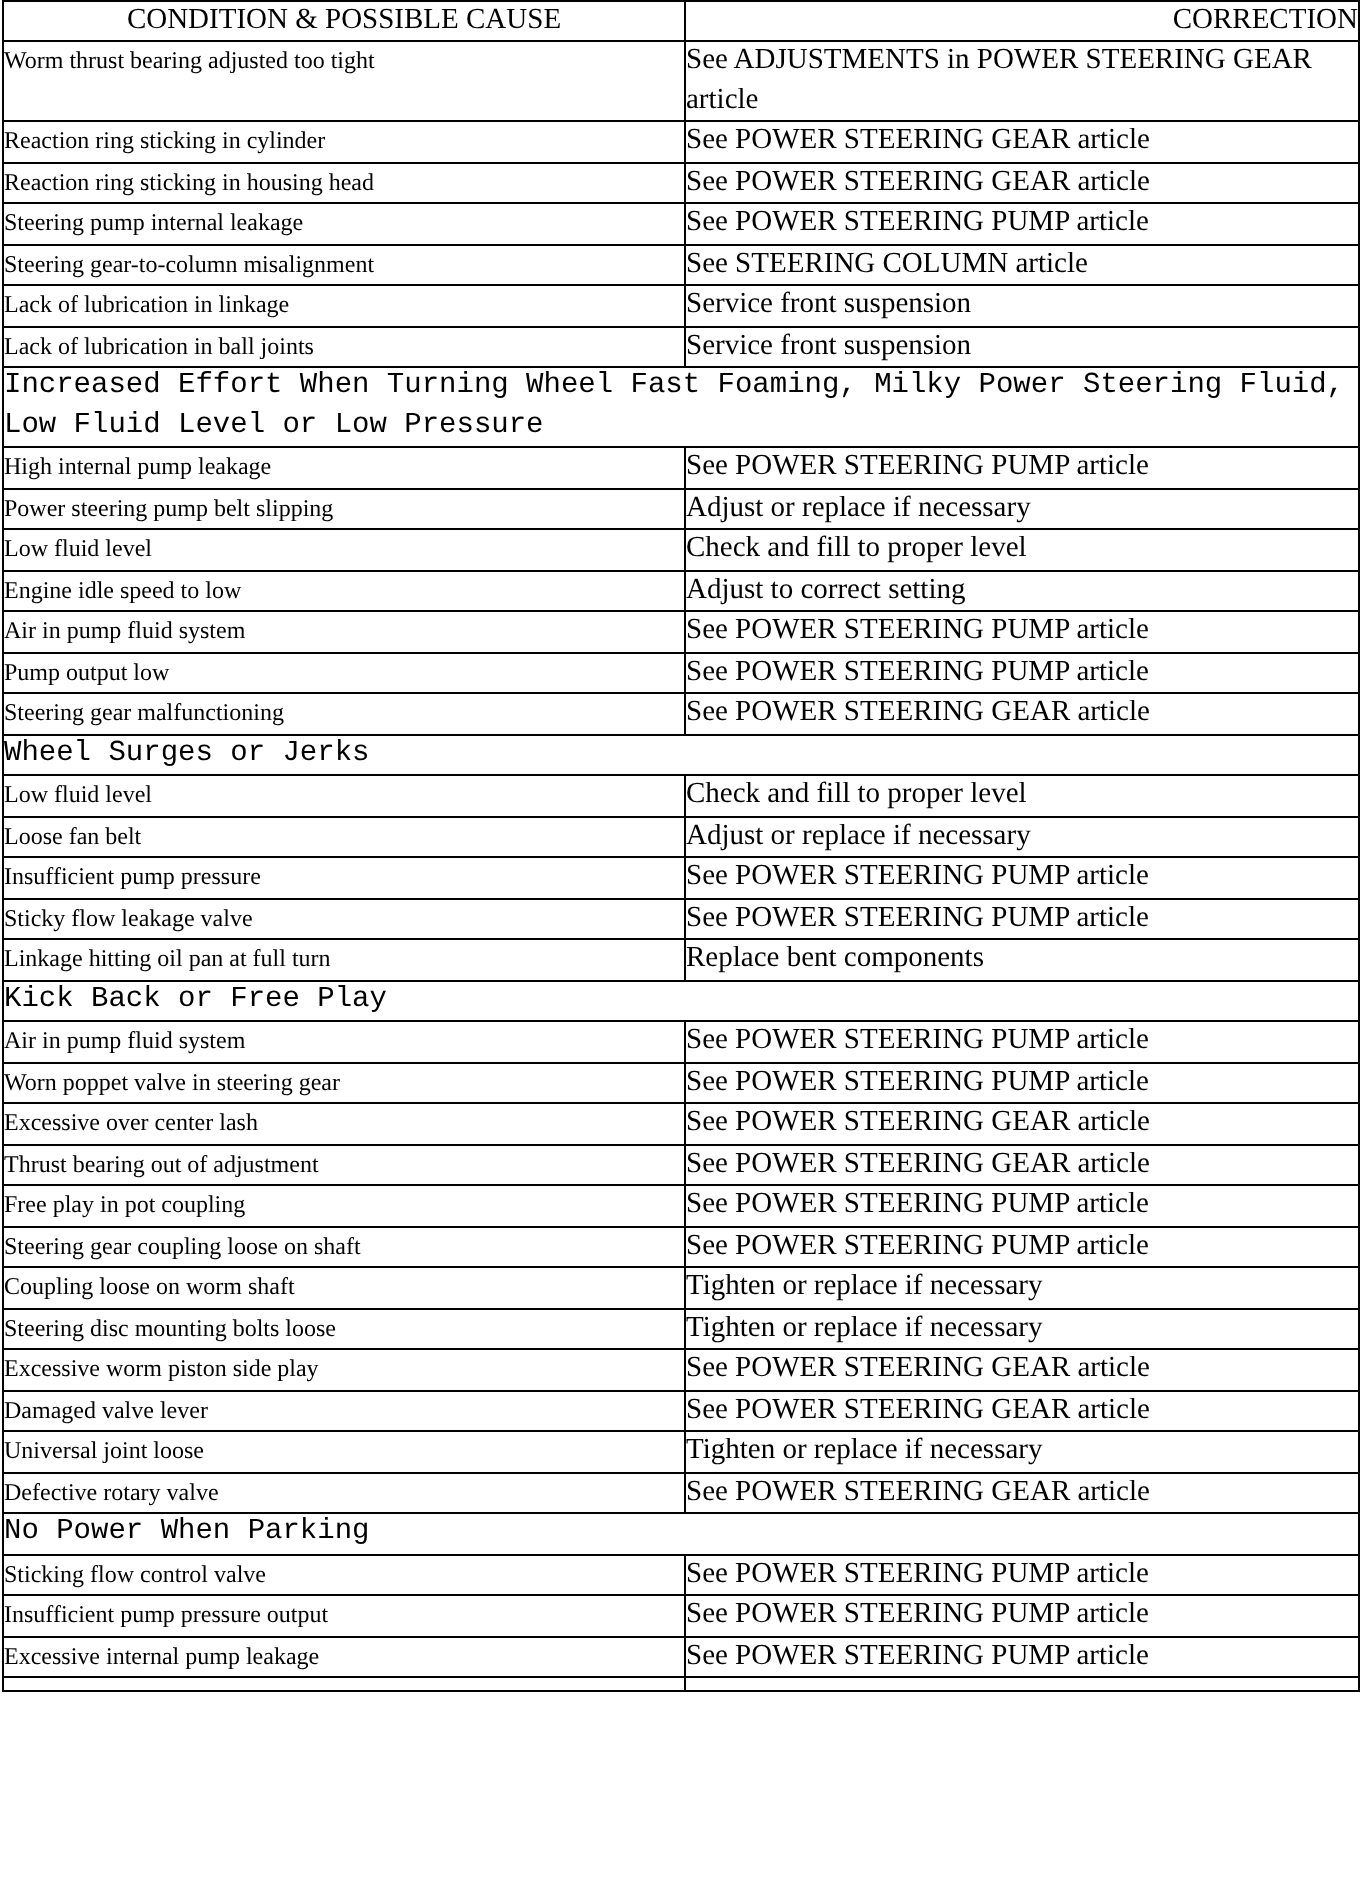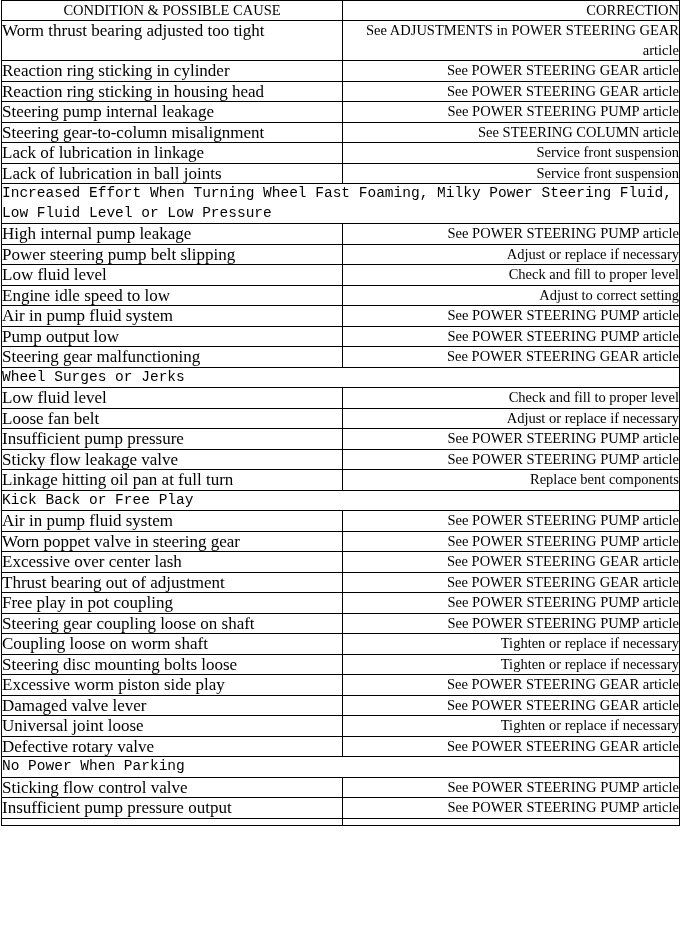--- a/index.html
+++ b/index.html
@@ -57,25 +57,24 @@
     padding: 1px 4px 2px 4px;
     font-size: 14.5px;
     line-height: 19.5px;
     font-family: Liberation Mono, monospace;
   }
 
   
   tr.data-row td.cell-condition {
     text-align: left;
     padding: 1px 3px 2px 24px;
-    font-size: 17px;
+    font-size: 12px;
     line-height: 19.5px;
   }
   tr.data-row td.cell-correction {
-    text-align: right;
     padding: 1px 3px 2px 3px;
     font-size: 14.5px;
     line-height: 19.5px;
   }
 
   
   tr.partial-row td {
     height: 6px;
     border-bottom: none;
   }
@@ -232,18 +231,22 @@
         <td class="section-cell" colspan="2">No Power When Parking</td>
       </tr>
       <tr class="data-row">
         <td class="cell-condition">Sticking flow control valve</td>
         <td class="cell-correction">See POWER STEERING PUMP article</td>
       </tr>
       <tr class="data-row">
         <td class="cell-condition">Insufficient pump pressure output</td>
         <td class="cell-correction">See POWER STEERING PUMP article</td>
       </tr>
+      <tr class="data-row">
+        <td class="cell-condition">Excessive internal pump leakage</td>
+        <td class="cell-correction">See POWER STEERING PUMP article</td>
+      </tr>
       <tr class="partial-row">
         <td></td>
         <td></td>
       </tr>
     </tbody>
 </table>
 
 </body></html>

